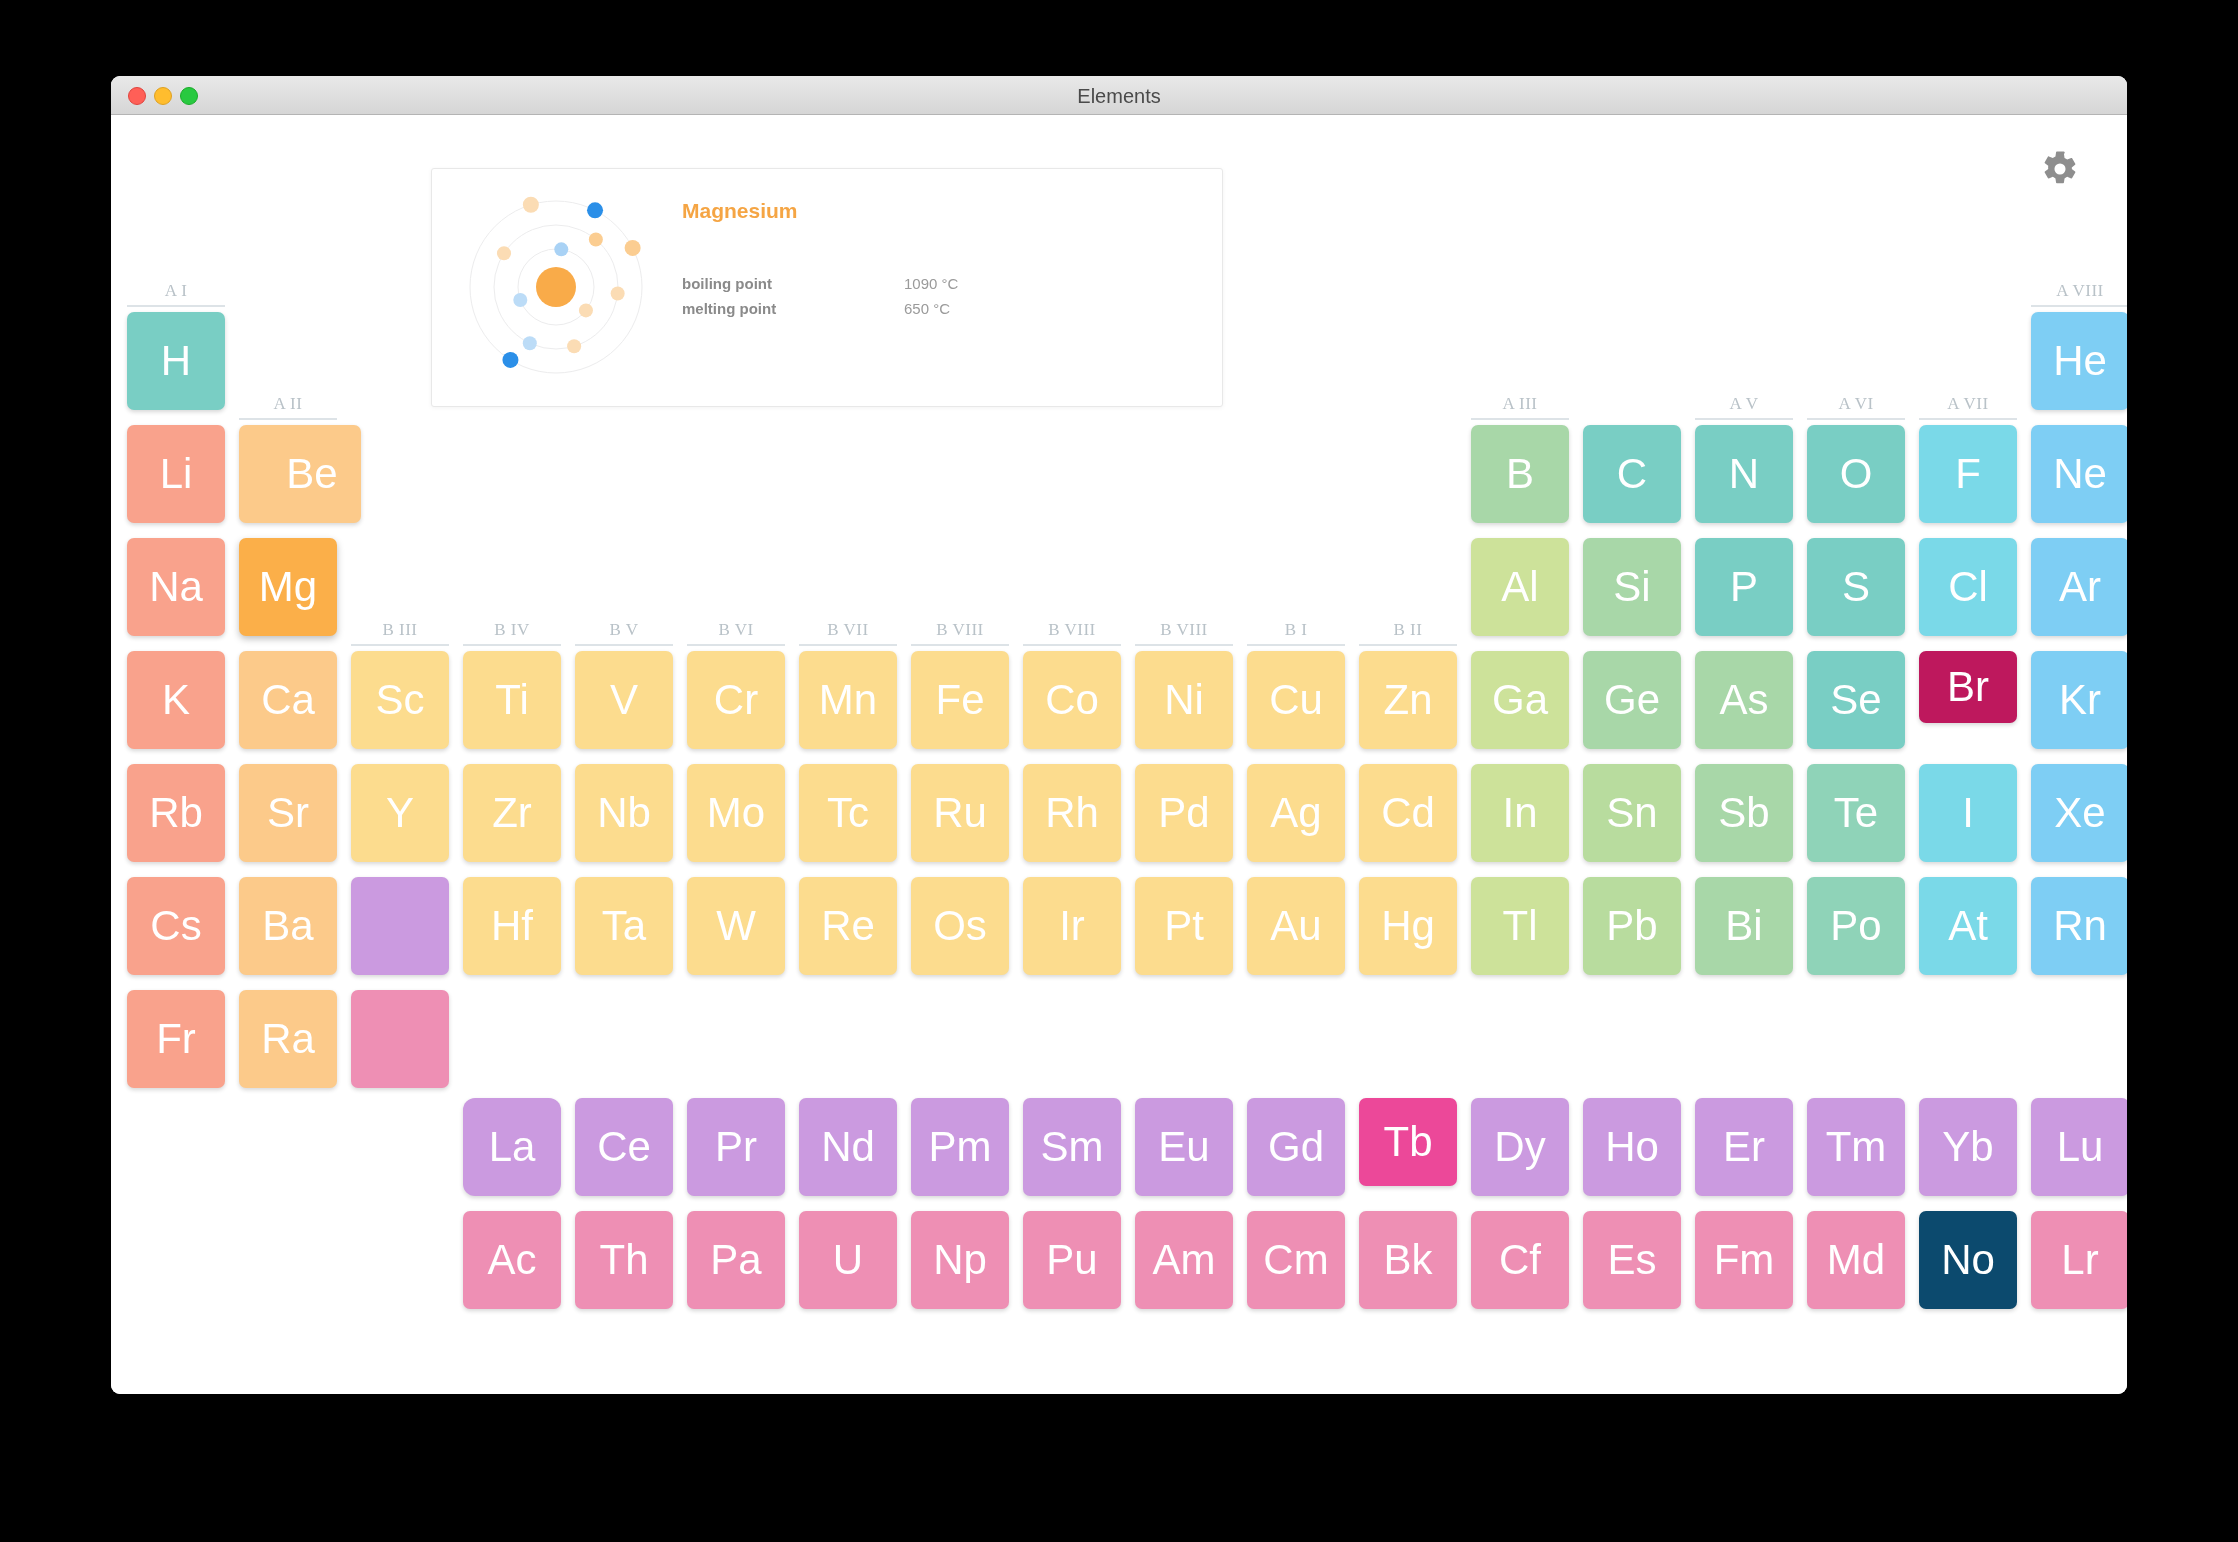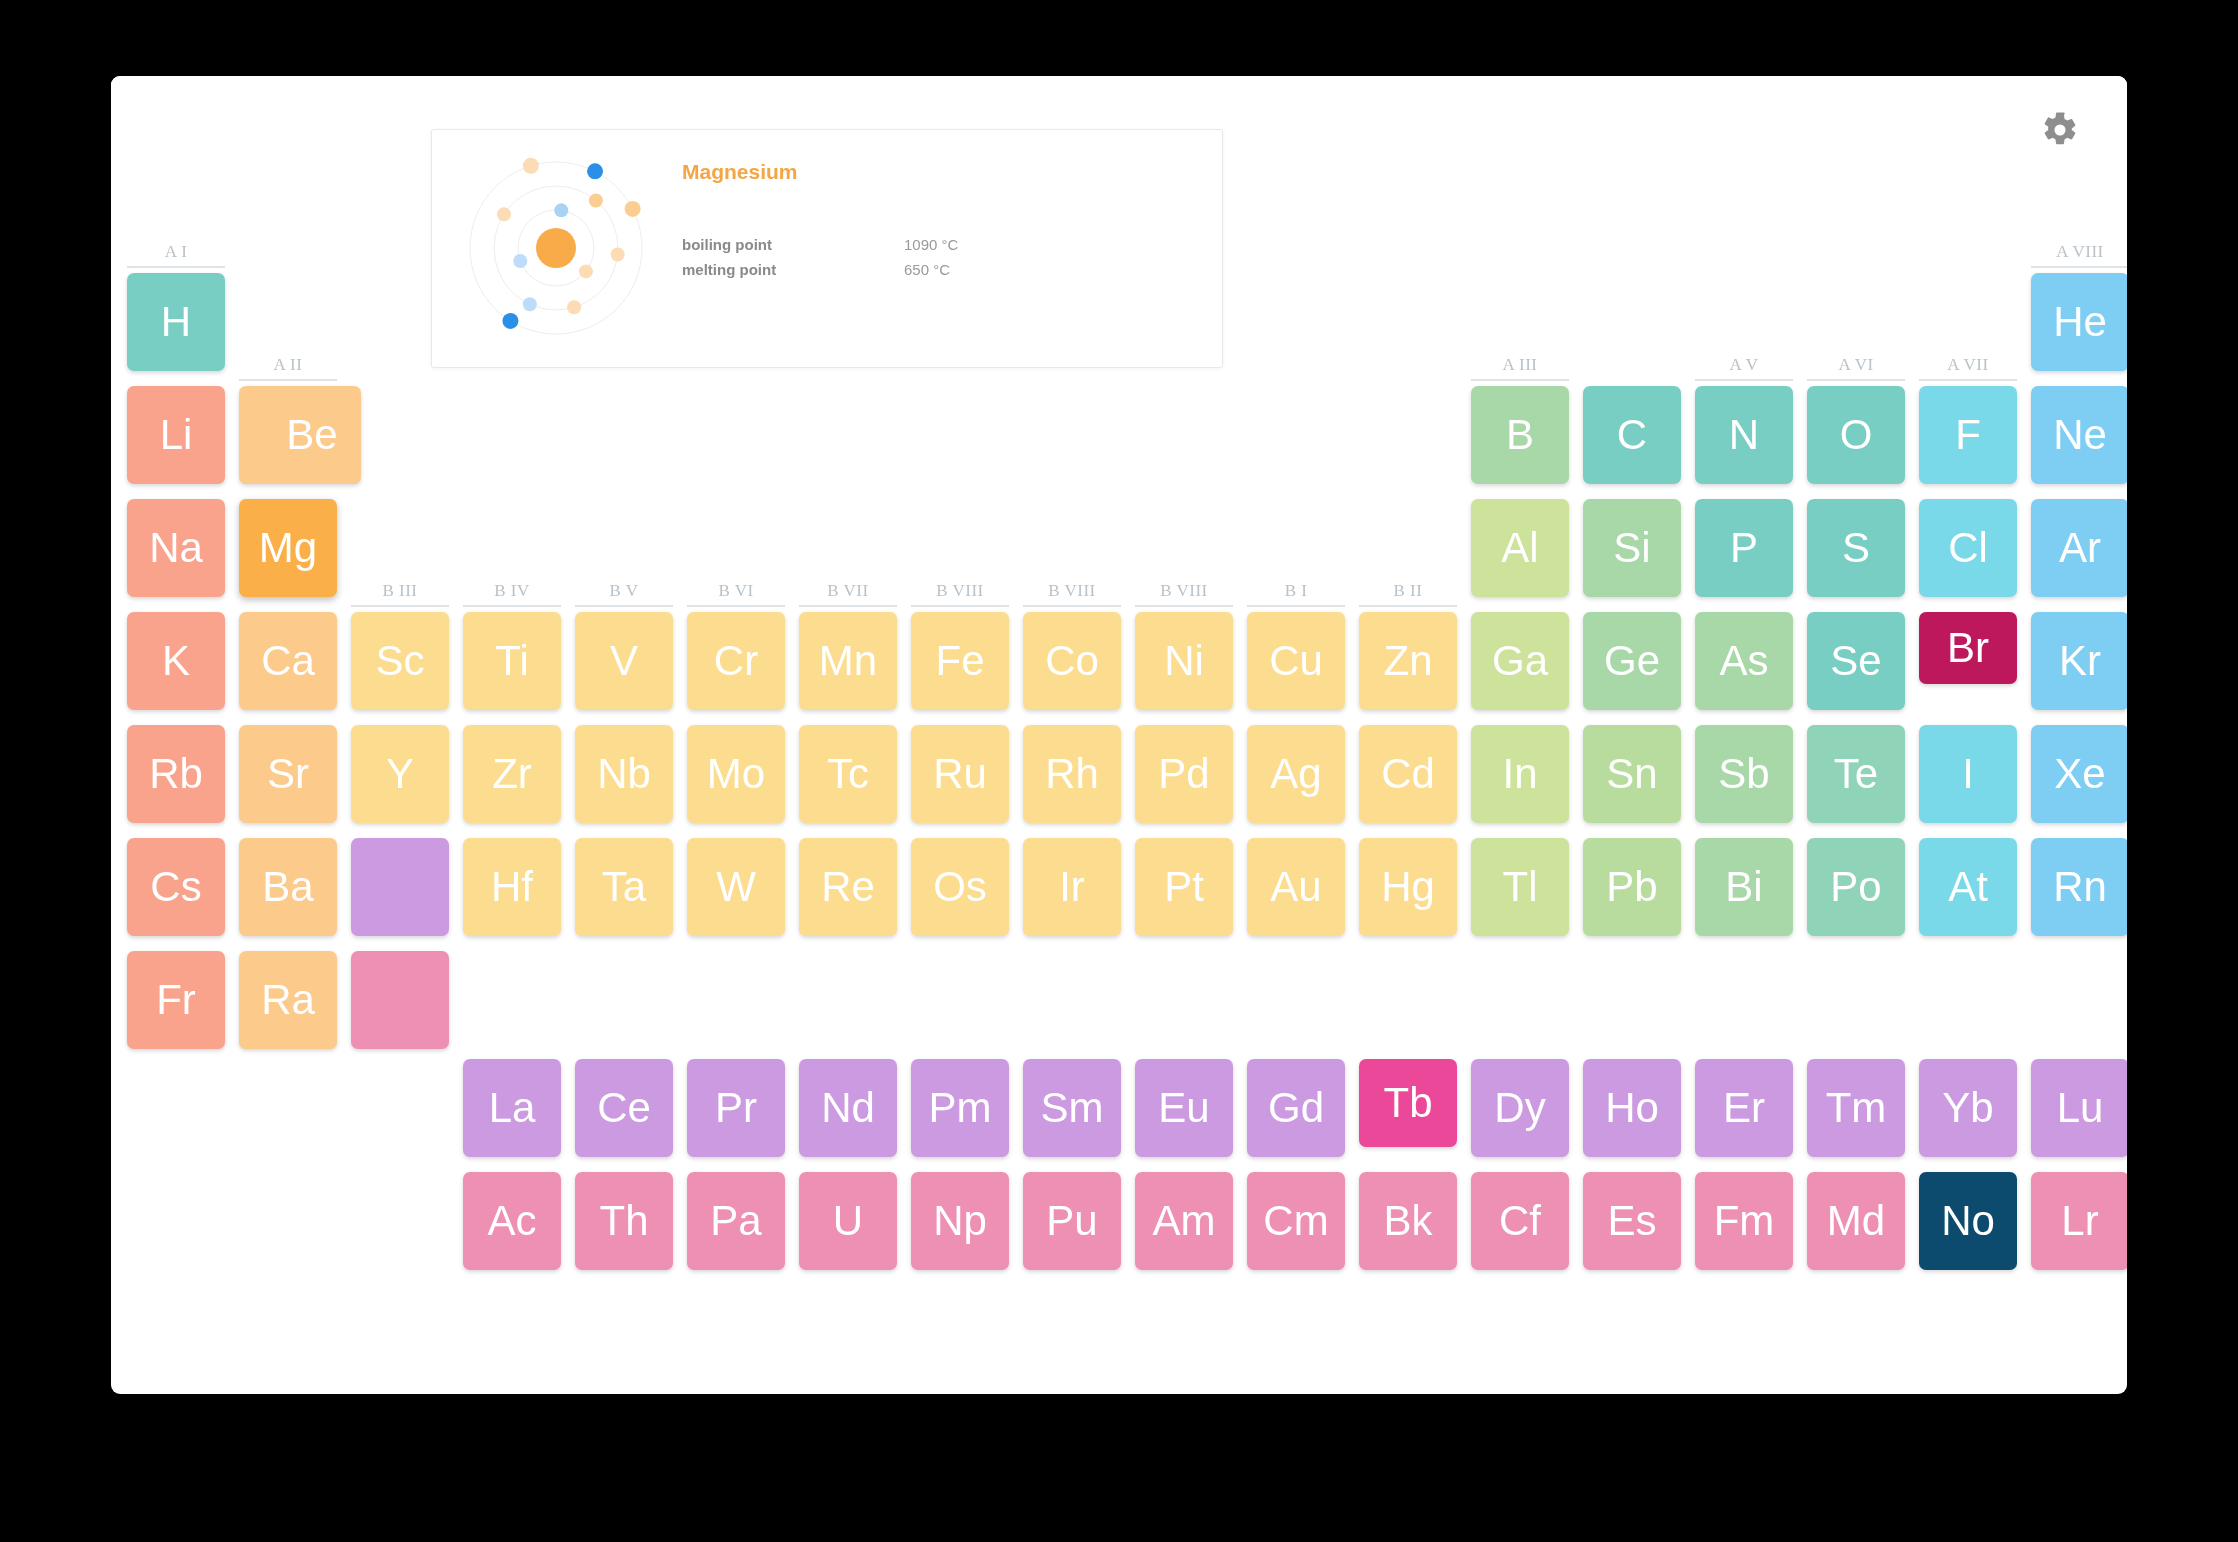--- a/index.html
+++ b/index.html
@@ -61,20 +61,28 @@
     font-family:"Liberation Serif", serif;
     font-size:17px;color:#b9c2c8;letter-spacing:.5px;
     padding-bottom:4px;border-bottom:2px solid #dde3e7;
   }
 </style>
 </head>
 <body>
 
 <div id="window">
 
+  <div id="titlebar">
+    <div id="lights">
+      <div class="light red"></div>
+      <div class="light yellow"></div>
+      <div class="light green"></div>
+    </div>
+    <div id="wtitle">Elements</div>
+  </div>
 
   <div id="content">
 
     <div id="gear">
       <svg viewBox="0 0 24 24" width="38" height="38" aria-hidden="true">
         <path fill="#8e8e8e" d="M19.43 12.98c.04-.32.07-.64.07-.98s-.03-.66-.07-.98l2.11-1.65c.19-.15.24-.42.12-.64l-2-3.46c-.12-.22-.39-.3-.61-.22l-2.49 1c-.52-.4-1.08-.73-1.69-.98l-.38-2.65A.488.488 0 0 0 14 1h-4c-.25 0-.46.18-.49.42l-.38 2.65c-.61.25-1.17.59-1.69.98l-2.49-1c-.23-.09-.49 0-.61.22l-2 3.46c-.13.22-.07.49.12.64l2.11 1.65c-.04.32-.07.65-.07.98s.03.66.07.98l-2.11 1.65c-.19.15-.24.42-.12.64l2 3.46c.12.22.39.3.61.22l2.49-1c.52.4 1.08.73 1.69.98l.38 2.65c.03.24.24.42.49.42h4c.25 0 .46-.18.49-.42l.38-2.65c.61-.25 1.17-.59 1.69-.98l2.49 1c.23.09.49 0 .61-.22l2-3.46c.12-.22.07-.49-.12-.64l-2.11-1.65zM12 15.5A3.5 3.5 0 0 1 8.5 12 3.5 3.5 0 0 1 12 8.5a3.5 3.5 0 0 1 3.5 3.5 3.5 3.5 0 0 1-3.5 3.5z"></path>
       </svg>
     </div>
 
     <div id="table">
@@ -164,21 +172,21 @@
         <div class="tile" style="left: 1248px; top: 762px; width: 98px; height: 98px; background: rgb(252, 220, 142);">Hg</div>
         <div class="tile" style="left: 1360px; top: 762px; width: 98px; height: 98px; background: rgb(205, 226, 154);">Tl</div>
         <div class="tile" style="left: 1472px; top: 762px; width: 98px; height: 98px; background: rgb(184, 220, 158);">Pb</div>
         <div class="tile" style="left: 1584px; top: 762px; width: 98px; height: 98px; background: rgb(168, 215, 168);">Bi</div>
         <div class="tile" style="left: 1696px; top: 762px; width: 98px; height: 98px; background: rgb(143, 211, 184);">Po</div>
         <div class="tile" style="left: 1808px; top: 762px; width: 98px; height: 98px; background: rgb(122, 217, 232);">At</div>
         <div class="tile" style="left: 1920px; top: 762px; width: 98px; height: 98px; background: rgb(126, 206, 244);">Rn</div>
         <div class="tile" style="left: 16px; top: 875px; width: 98px; height: 98px; background: rgb(249, 162, 140);">Fr</div>
         <div class="tile" style="left: 128px; top: 875px; width: 98px; height: 98px; background: rgb(252, 202, 138);">Ra</div>
         <div class="tile blank" style="left: 240px; top: 875px; width: 98px; height: 98px; background: rgb(238, 143, 180);"></div>
-        <div class="tile" style="left: 352px; top: 983px; width: 98px; height: 98px; background: rgb(203, 154, 224);">La</div>
+        <div class="tile" style="left: 352px; top: 983px; width: 98px; height: 98px; background: rgb(203, 154, 224); border-radius: 12px;">La</div>
         <div class="tile" style="left: 464px; top: 983px; width: 98px; height: 98px; background: rgb(203, 154, 224);">Ce</div>
         <div class="tile" style="left: 576px; top: 983px; width: 98px; height: 98px; background: rgb(203, 154, 224);">Pr</div>
         <div class="tile" style="left: 688px; top: 983px; width: 98px; height: 98px; background: rgb(203, 154, 224);">Nd</div>
         <div class="tile" style="left: 800px; top: 983px; width: 98px; height: 98px; background: rgb(203, 154, 224);">Pm</div>
         <div class="tile" style="left: 912px; top: 983px; width: 98px; height: 98px; background: rgb(203, 154, 224);">Sm</div>
         <div class="tile" style="left: 1024px; top: 983px; width: 98px; height: 98px; background: rgb(203, 154, 224);">Eu</div>
         <div class="tile" style="left: 1136px; top: 983px; width: 98px; height: 98px; background: rgb(203, 154, 224);">Gd</div>
         <div class="tile" style="left: 1248px; top: 983px; width: 98px; height: 88px; background: #ec4899;">Tb</div>
         <div class="tile" style="left: 1360px; top: 983px; width: 98px; height: 98px; background: rgb(203, 154, 224);">Dy</div>
         <div class="tile" style="left: 1472px; top: 983px; width: 98px; height: 98px; background: rgb(203, 154, 224);">Ho</div>

